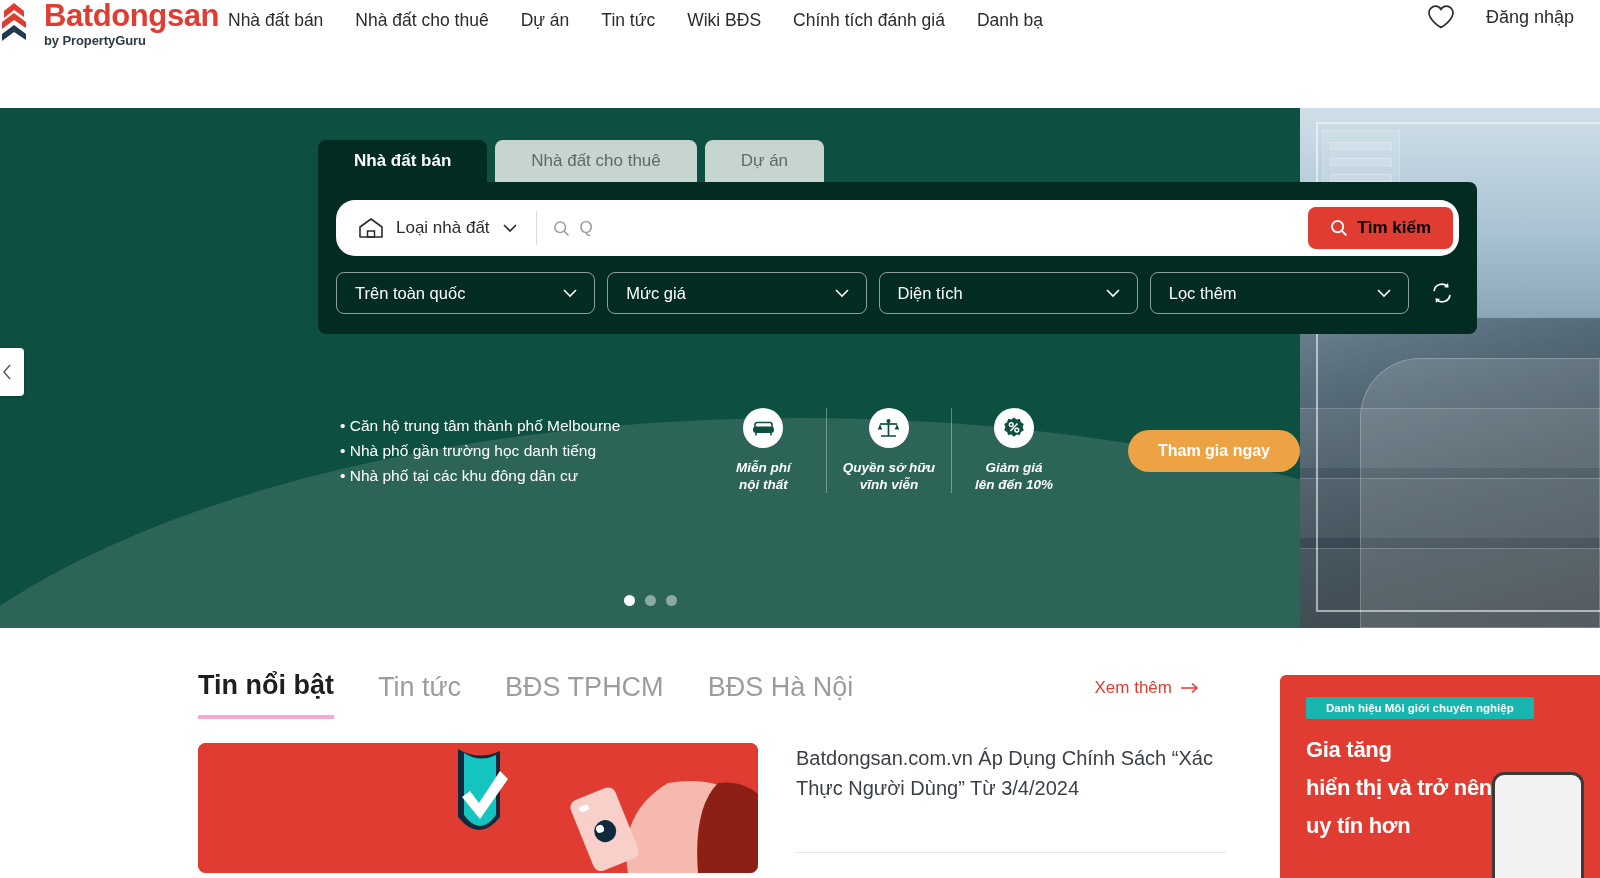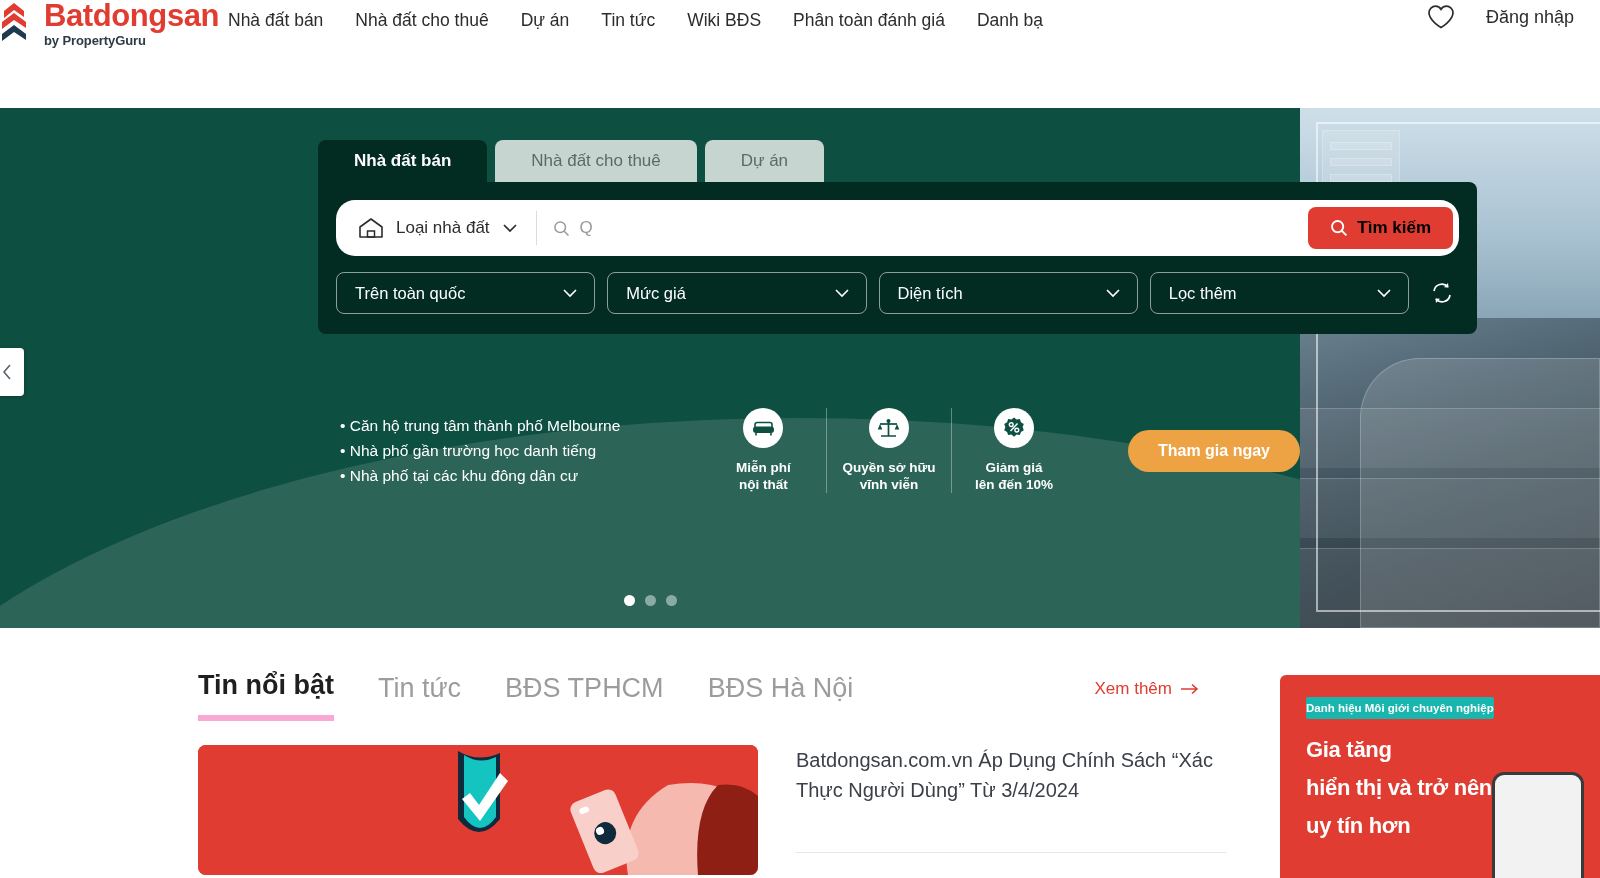--- a/index.html
+++ b/index.html
@@ -158,21 +158,21 @@
   }
   .promo-list { width: 320px; }
   .promo-list li {
     list-style: none; color: #ffffff; font-size: 15.5px;
     line-height: 25px; white-space: nowrap;
   }
   .promo-list li::before { content: "• "; }
   .perks { display: flex; align-items: stretch; margin-left: 58px; }
   .perk {
     width: 125px; text-align: center; padding: 0 6px;
-    display: flex; flex-direction: column; align-items: center;
+    display: flex; flex-direction: column; align-items: center; font-style: italic;
   }
   .perk + .perk { border-left: 1px solid rgba(255,255,255,0.35); }
   .perk-ico {
     width: 40px; height: 40px; border-radius: 50%; background: #ffffff;
     display: flex; align-items: center; justify-content: center; margin-bottom: 11px;
   }
   .perk-lbl { color: #fff; font-size: 13.5px; line-height: 17px; font-weight: bold; }
   .join-btn {
     margin-left: 52px; background: #eda344; color: #ffffff;
     border: none; border-radius: 24px; height: 42px; padding: 0 30px;
@@ -191,21 +191,21 @@
     position: relative; padding: 0 0 0 0; background: #fff; height: 250px;
   }
   .news-inner { display: flex; padding-left: 198px; padding-top: 42px; }
   .news-main { width: 1040px; }
   .news-tabs { display: flex; align-items: center; }
   .news-tab {
     font-size: 27px; color: #9c9c9c; padding: 0 0 14px 0; margin-right: 44px;
     cursor: pointer; white-space: nowrap;
   }
   .news-tab.active {
-    color: #1f1f1f; font-weight: bold; border-bottom: 6px solid #f9a8d4;
+    color: #1f1f1f; font-weight: bold; border-bottom: 4px solid #f9a8d4;
   }
   .see-more {
     margin-left: auto; color: #e03c31; font-size: 17px; cursor: pointer;
     display: flex; align-items: center; gap: 8px; padding-bottom: 14px; padding-right: 38px;
   }
   .news-body { display: flex; gap: 38px; margin-top: 24px; }
   .news-thumb {
     width: 560px; height: 130px; border-radius: 8px; overflow: hidden;
     background: #e03c31; position: relative; flex: 0 0 auto;
   }
@@ -217,21 +217,21 @@
   }
 
   
   .ad {
     position: absolute; right: 0; top: 675px; width: 320px; height: 203px;
     background: #e03c31; border-radius: 6px 0 0 0; overflow: hidden;
     padding: 22px 0 0 26px;
   }
   .ad-badge {
     display: inline-block; background: #18b6ae; color: #ffffff;
-    font-size: 11.5px; padding: 5px 0; border-radius: 2px; font-weight: bold;
+    font-size: 11.5px; padding: 5px 20px; border-radius: 2px; font-weight: bold;
   }
   .ad-head {
     color: #ffffff; font-size: 22px; font-weight: bold;
     line-height: 38px; margin-top: 12px; letter-spacing: -0.3px;
   }
   .ad-phone {
     position: absolute; right: 16px; bottom: -14px; width: 92px; height: 120px;
     background: #f2f2f2; border-radius: 12px; border: 3px solid #3a3a3a;
   }
 </style>
@@ -252,21 +252,21 @@
       <div class="logo-sub">by PropertyGuru</div>
     </div>
   </div>
 
   <nav class="nav">
     <div class="nav-item">Nhà đất bán</div>
     <div class="nav-item">Nhà đất cho thuê</div>
     <div class="nav-item">Dự án</div>
     <div class="nav-item">Tin tức</div>
     <div class="nav-item">Wiki BĐS</div>
-    <div class="nav-item">Phân toàn đánh giá</div>
+    <div class="nav-item">Chính tích đánh giá</div>
     <div class="nav-item">Danh bạ</div>
   </nav>
 
   <div class="header-right">
     <div class="heart-btn">
       <svg width="28" height="26" viewBox="0 0 28 26">
         <path d="M14 23.5 C14 23.5 2 16.5 2 8.8 C2 5 5 2.2 8.6 2.2 C11 2.2 13 3.5 14 5.3 C15 3.5 17 2.2 19.4 2.2 C23 2.2 26 5 26 8.8 C26 16.5 14 23.5 14 23.5 Z" fill="none" stroke="#2c2c2c" stroke-width="1.7"></path>
       </svg>
     </div>
     <div class="login-link">Đăng nhập</div>

